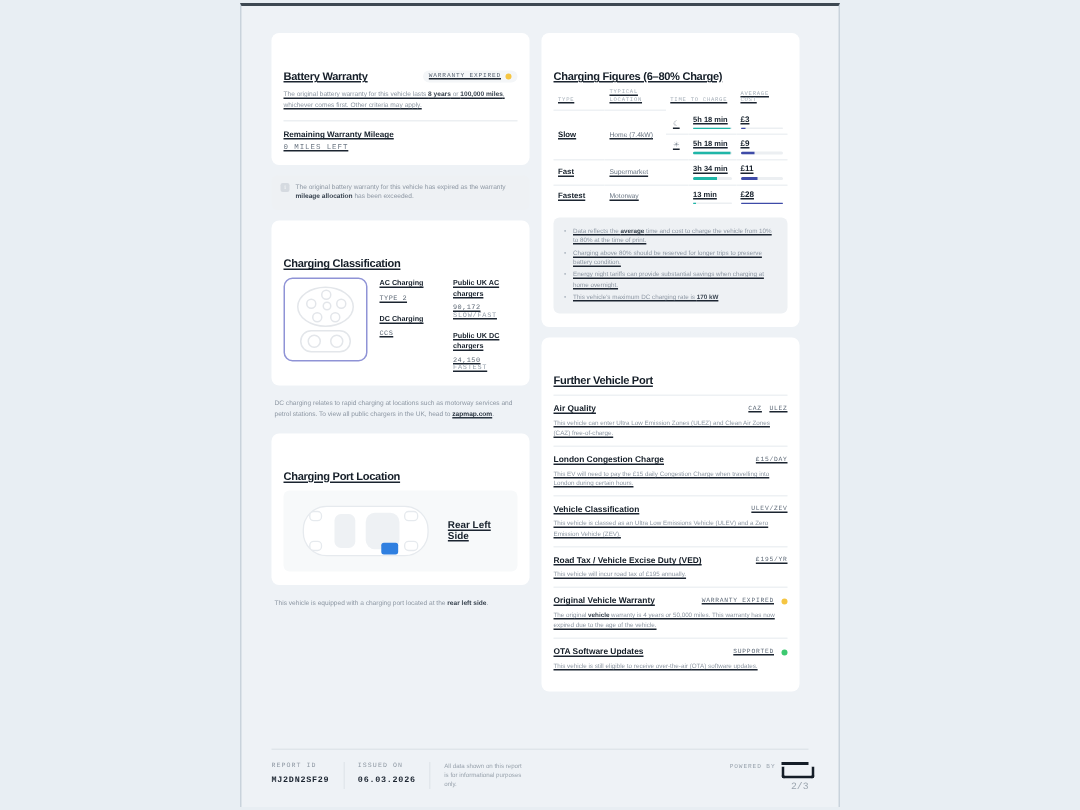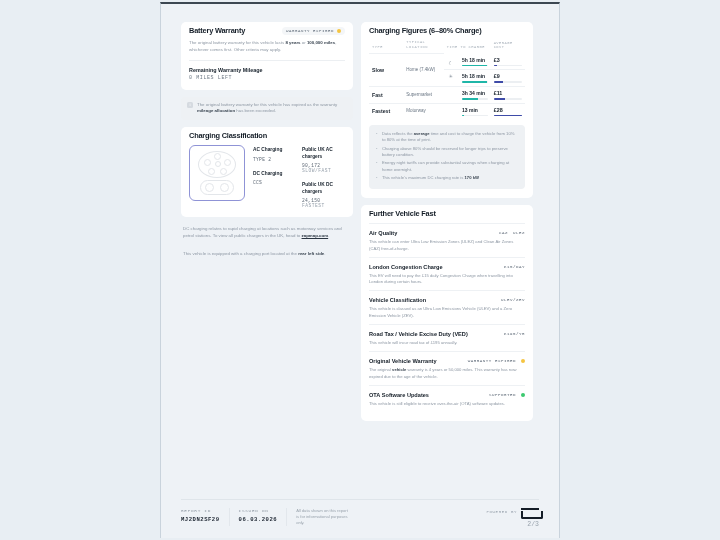--- a/index.html
+++ b/index.html
@@ -37,21 +37,22 @@
     gap: 8px;
     align-items: flex-start;
   }
   .col { display: flex; flex-direction: column; gap: 7px; }
   .col-left { width: 172px; }
   .col-right { width: 172px; }
 
   .card {
     background: #ffffff;
     border-radius: 5px;
-    padding: 4px 8px 9px 8px;
+    padding: 24px 8px 9px 8px;
+    text-decoration: underline;
   }
   .card-title {
     font-size: 7.4px;
     font-weight: bold;
     letter-spacing: -0.2px;
     color: #141d27;
   }
   .card-head {
     display: flex;
     align-items: center;
@@ -344,20 +345,38 @@
             </div>
           </div>
         </div>
 
         <div class="note" style="background:transparent;padding:2px 2px">
           <div class="body-text">
             <span>DC charging relates to rapid charging at locations such as motorway services and petrol stations. To view all public chargers in the UK, head to </span><a class="link" href="#">zapmap.com</a><span>.</span>
           </div>
         </div>
 
+        <div class="card">
+          <div class="card-head">
+            <div class="card-title">Charging Port Location</div>
+          </div>
+          <div class="car-wrap">
+            <svg width="108" height="46" viewBox="0 0 108 46">
+              <rect x="6" y="4" width="96" height="38" rx="18" fill="#ffffff" stroke="#e6eaee" stroke-width="1"></rect>
+              <rect x="30" y="10" width="16" height="26" rx="5" fill="#eef1f4"></rect>
+              <rect x="54" y="9" width="26" height="28" rx="7" fill="#eef1f4"></rect>
+              <rect x="11" y="8" width="9" height="7" rx="3" fill="#ffffff" stroke="#e6eaee"></rect>
+              <rect x="11" y="31" width="9" height="7" rx="3" fill="#ffffff" stroke="#e6eaee"></rect>
+              <rect x="84" y="8" width="10" height="7" rx="3" fill="#ffffff" stroke="#e6eaee"></rect>
+              <rect x="84" y="31" width="10" height="7" rx="3" fill="#ffffff" stroke="#e6eaee"></rect>
+              <rect x="66" y="32" width="13" height="9" rx="2" fill="#2f7fe0"></rect>
+            </svg>
+            <div class="car-side">Rear Left Side</div>
+          </div>
+        </div>
 
         <div class="note" style="background:transparent;padding:2px 2px">
           <div class="body-text">
             <span>This vehicle is equipped with a charging port located at the </span><b>rear left side</b><span>.</span>
           </div>
         </div>
 
       </div>
 
       <div class="col col-right">
@@ -473,21 +492,21 @@
               <li><span>Data reflects the </span><b>average</b><span> time and cost to charge the vehicle from 10% to 80% at the time of print.</span></li>
               <li><span>Charging above 80% should be reserved for longer trips to preserve battery condition.</span></li>
               <li><span>Energy night tariffs can provide substantial savings when charging at home overnight.</span></li>
               <li><span>This vehicle's maximum DC charging rate is </span><b>170 kW</b></li>
             </ul>
           </div>
         </div>
 
         <div class="card">
           <div class="card-head">
-            <div class="card-title">Further Vehicle Fast</div>
+            <div class="card-title">Further Vehicle Port</div>
           </div>
 
           <div class="fvd-item">
             <div class="fvd-head">
               <div class="fvd-name">Air Quality</div>
               <div class="fvd-tags">
                 <span class="fvd-tag">CAZ</span>
                 <span class="fvd-tag">ULEZ</span>
               </div>
             </div>

